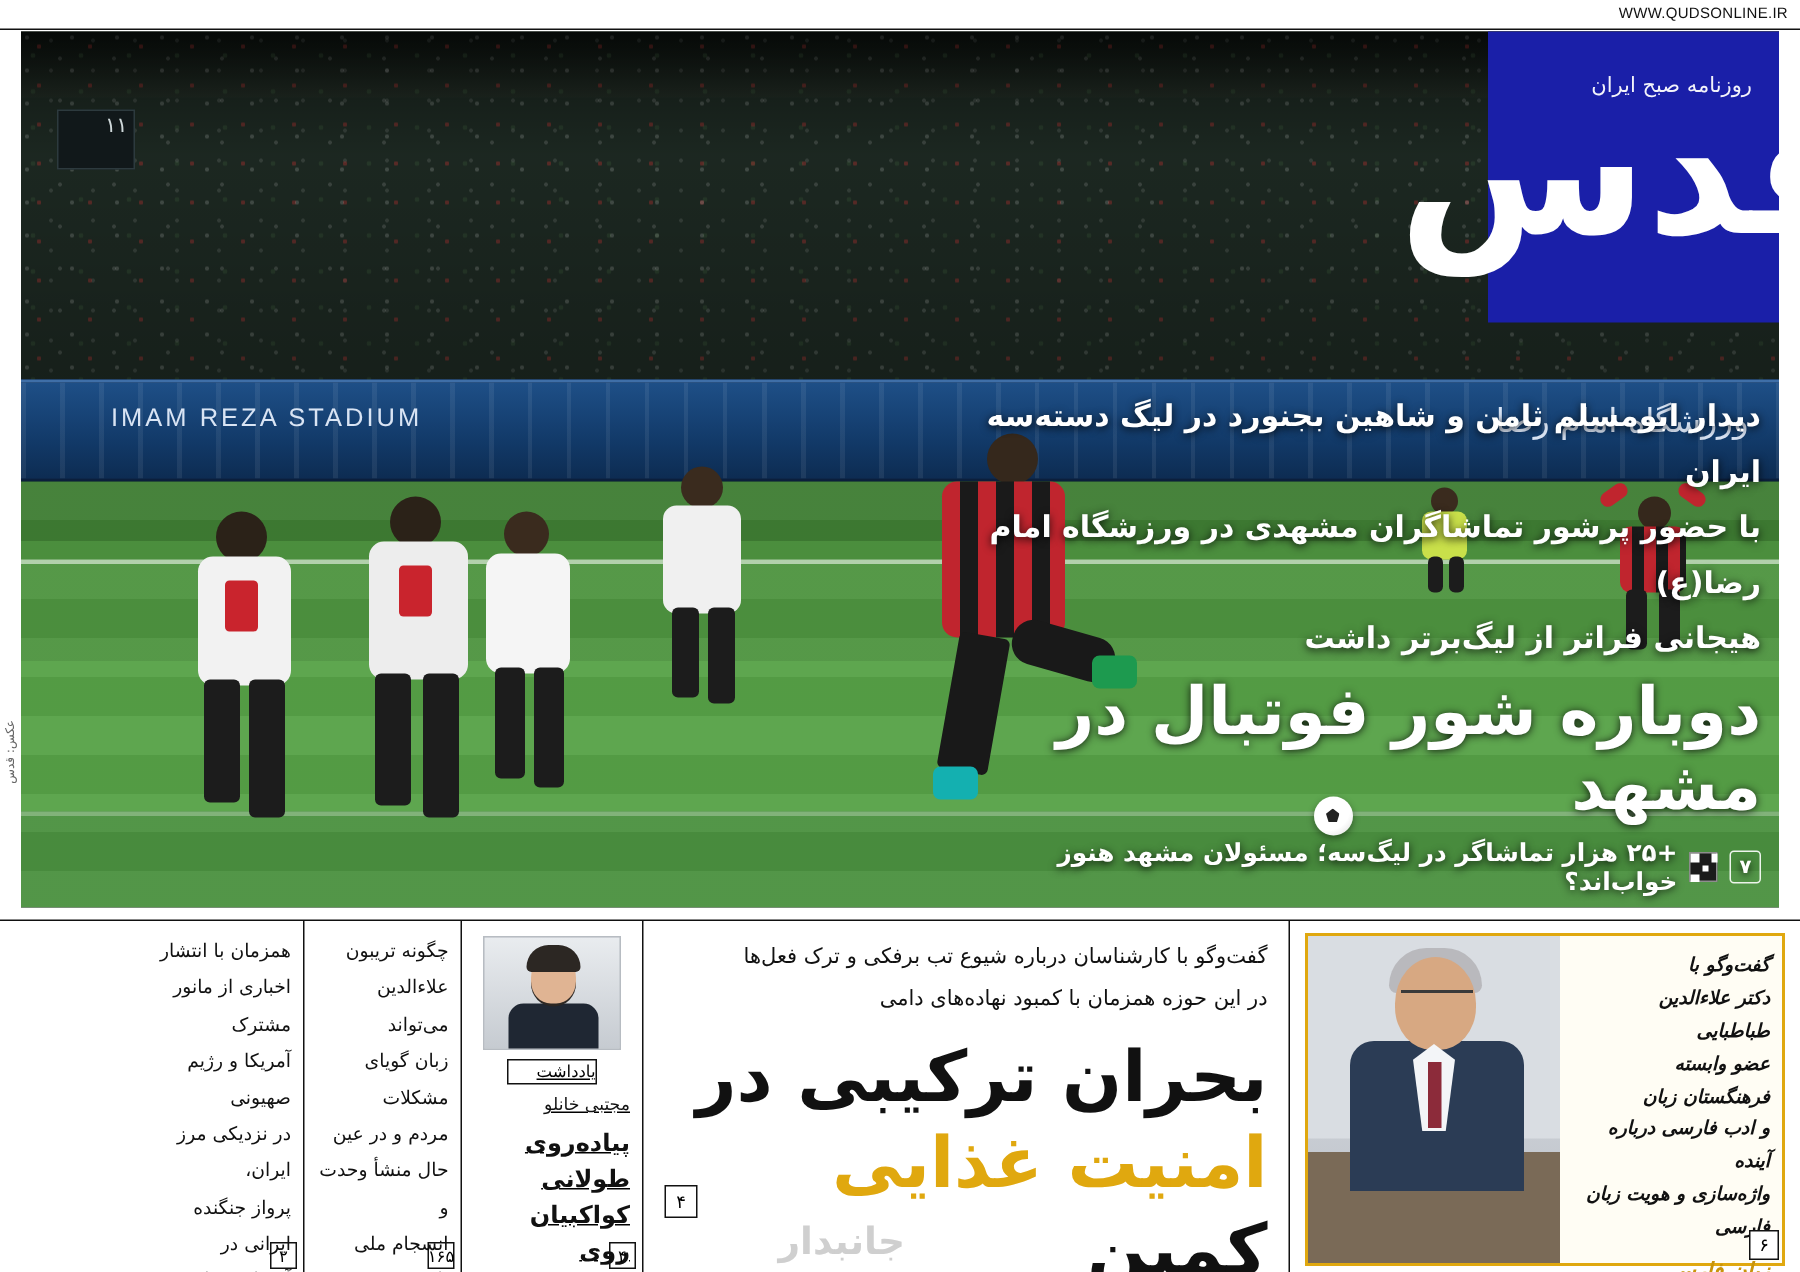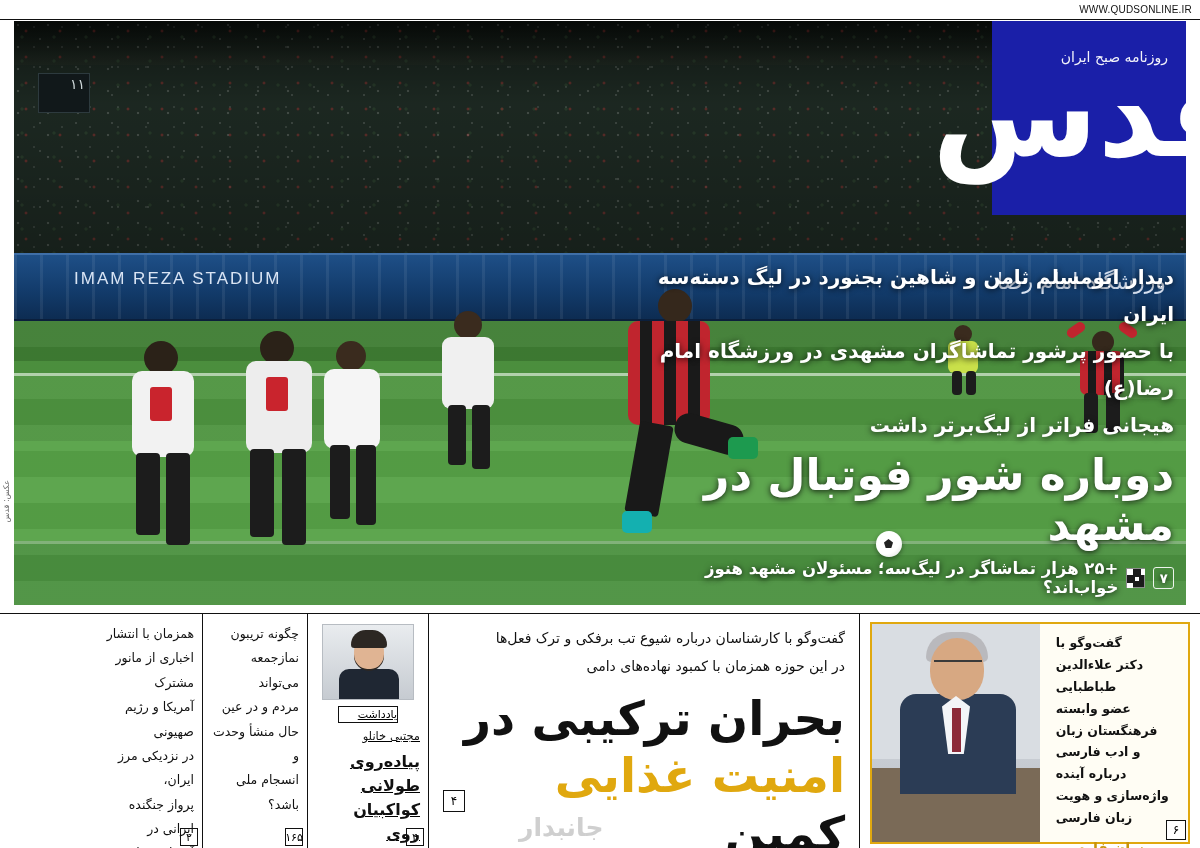--- a/index.html
+++ b/index.html
@@ -205,21 +205,21 @@
   .vline { width:1px; background:#111; height:100%; }
 
   
   .col-interview { width:340px; padding:8px 10px 0 10px; }
   .interview-frame {
     position:relative; width:320px; height:222px; border:2px solid #e0a80f;
     background:#fffdf4;
     display:flex; direction:rtl;
   }
   .interview-text {
-    width:150px; padding:8px 8px 0 16px; text-align:left;
+    width:150px; padding:8px 8px 0 16px; text-align:right;font-style:italic;
   }
   .interview-lead {
     font-size:12.5px; line-height:1.75; color:#111; font-weight:bold;
   }
   .interview-highlight {
     margin-top:8px; font-size:14.5px; line-height:1.65; color:#c8940c; font-weight:bold;
   }
   .interview-photo {
     position:relative; width:170px; height:100%; overflow:hidden; background:#e8e8ea;
   }
@@ -471,21 +471,22 @@
         <div>اعصاب مردم</div>
       </div>
       <div class="note-page">۴</div>
     </div>
 
     <div class="vline"></div>
 
     <div class="col col-op">
       <div class="op-lead">
         <div>چگونه تریبون</div>
-        <div>نمازجمعه می‌تواند</div>
+        <div>علاءالدین می‌تواند</div>
+        <div>زبان گویای مشکلات</div>
         <div>مردم و در عین</div>
         <div>حال منشأ وحدت و</div>
         <div>انسجام ملی باشد؟</div>
       </div>
 
       <div class="op-page">۱۶۵</div>
     </div>
 
     <div class="vline"></div>
 

